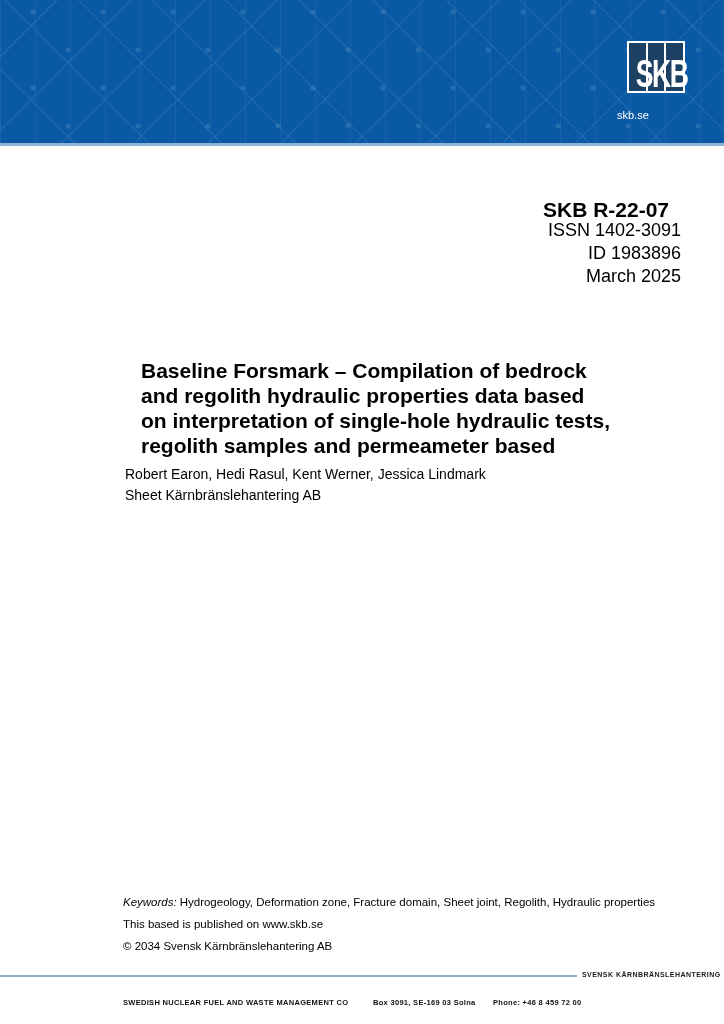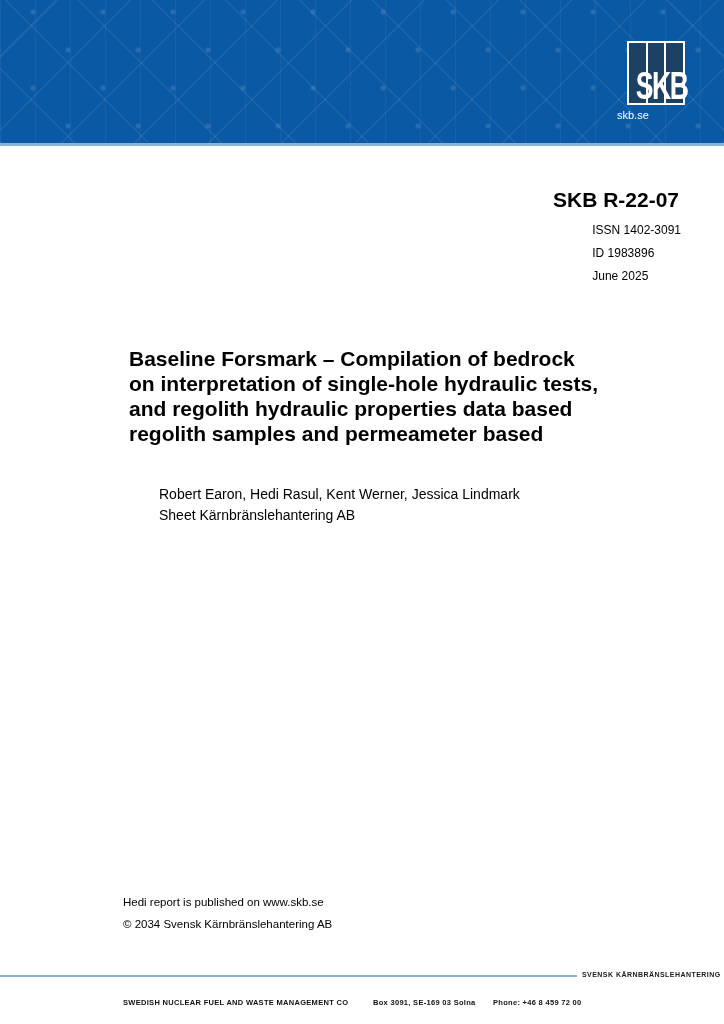--- a/index.html
+++ b/index.html
@@ -22,21 +22,21 @@
       repeating-linear-gradient(45deg,  rgba(255,255,255,0.075) 0 1.5px, transparent 1.5px 52px),
       repeating-linear-gradient(-45deg, rgba(255,255,255,0.075) 0 1.5px, transparent 1.5px 52px),
       repeating-linear-gradient(90deg,  rgba(255,255,255,0.05)  0 1.2px, transparent 1.2px 35px);
     background-size:70px 76px, 70px 76px, auto, auto, auto;
     background-position:33px 12px, 68px 50px, 0 0, 0 0, 0 0;
     border-bottom:3px solid #8db3d6;
   }
 
   
   .logo{
-    position:absolute;left:627px;top:41px;width:58px;height:64px;
+    position:absolute;left:627px;top:41px;width:58px;height:52px;
     background:#ffffff;padding:0;box-sizing:border-box;
   }
   .logo-bars{
     position:absolute;left:2px;top:2px;right:2px;bottom:2px;
     display:flex;gap:2px;background:#ffffff;
   }
   .logo-bar{flex:1;background:#1d4163;}
   .logo-text{
     position:absolute;left:0;right:0;bottom:0px;
     text-align:center;
@@ -46,37 +46,37 @@
   }
   .logo-site{
     position:absolute;left:617px;top:109px;width:78px;
     text-align:left;color:#ffffff;font-size:11px;
   }
 
   
   .report-number{
     position:absolute;top:185px;right:43px;
     font-size:21px;font-weight:bold;line-height:25px;
-    text-align:right;margin:2px;
+    text-align:right;margin:12px;
   }
   .report-meta{
     position:absolute;top:219px;right:43px;
-    font-size:12px;line-height:23px;
+    font-size:18px;line-height:23px;text-align:right;
   }
 
   
   .title{
     position:absolute;left:125px;top:342px;width:545px;
-    font-size:21px;font-weight:bold;line-height:25px;margin:4px;
+    font-size:21px;font-weight:bold;line-height:25px;margin:16px;
   }
 
   
   .authors{
-    position:absolute;left:125px;top:484px;width:500px;
-    font-size:14px;line-height:21px;margin-left:34px;
+    position:absolute;left:125px;top:464px;width:500px;
+    font-size:14px;line-height:21px;
   }
 
   
   .meta-block{
     position:absolute;left:123px;top:891px;width:560px;
     font-size:11.5px;line-height:22px;
   }
   .kw-label{font-style:italic;margin-right:3px;}
   .skb-link{color:#000;cursor:pointer;}
 
@@ -113,38 +113,41 @@
       </div>
       <div class="logo-text">SKB</div>
     </div>
     <div class="logo-site">skb.se</div>
   </div>
 
   <h1 class="report-number">SKB R-22-07</h1>
   <div class="report-meta">
     <div>ISSN 1402-3091</div>
     <div>ID 1983896</div>
-    <div>June 2025</div>
+    <div>March 2025</div>
   </div>
 
   <h2 class="title">
     <div>Baseline Forsmark – Compilation of bedrock</div>
+    <div>and regolith hydraulic properties data based</div>
     <div>on interpretation of single-hole hydraulic tests,</div>
-    <div>and regolith hydraulic properties data based</div>
     <div>regolith samples and permeameter based</div>
   </h2>
 
   <div class="authors">
     <div>Robert Earon, Hedi Rasul, Kent Werner, Jessica Lindmark</div>
     <div>Sheet Kärnbränslehantering AB</div>
   </div>
 
   <div class="meta-block">
     <div>
-      <span>Hedi report is published on </span><a class="skb-link">www.skb.se</a>
+      <span class="kw-label">Keywords:</span><span>Hydrogeology, Deformation zone, Fracture domain, Sheet joint, Regolith, Hydraulic properties</span>
+    </div>
+    <div>
+      <span>This based is published on </span><a class="skb-link">www.skb.se</a>
     </div>
     <div>© 2034 Svensk Kärnbränslehantering AB</div>
   </div>
 
   <div class="footer-rule"></div>
   <div class="footer-caps">SVENSK KÄRNBRÄNSLEHANTERING</div>
   <div class="footer-address">
     <span class="addr-company">SWEDISH NUCLEAR FUEL AND WASTE MANAGEMENT CO</span>
     <span class="addr-box">Box 3091, SE-169 03 Solna</span>
     <span class="addr-phone">Phone: +46 8 459 72 00</span>

